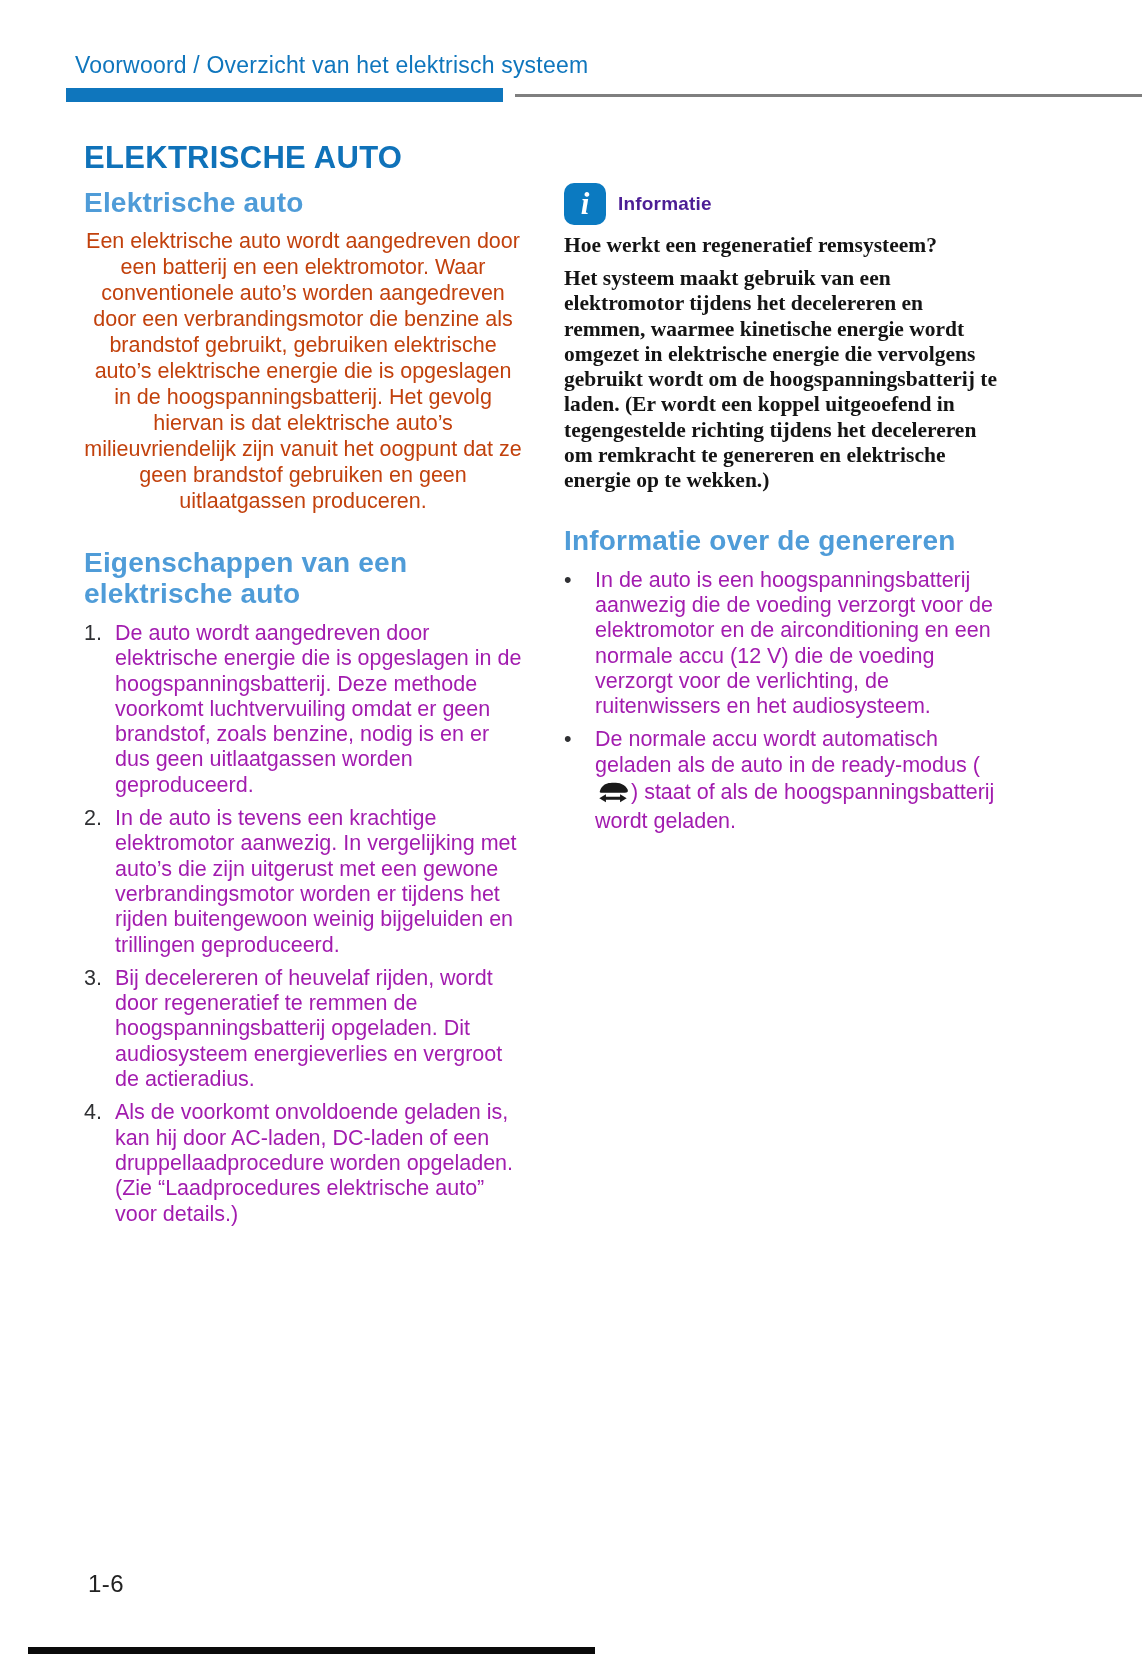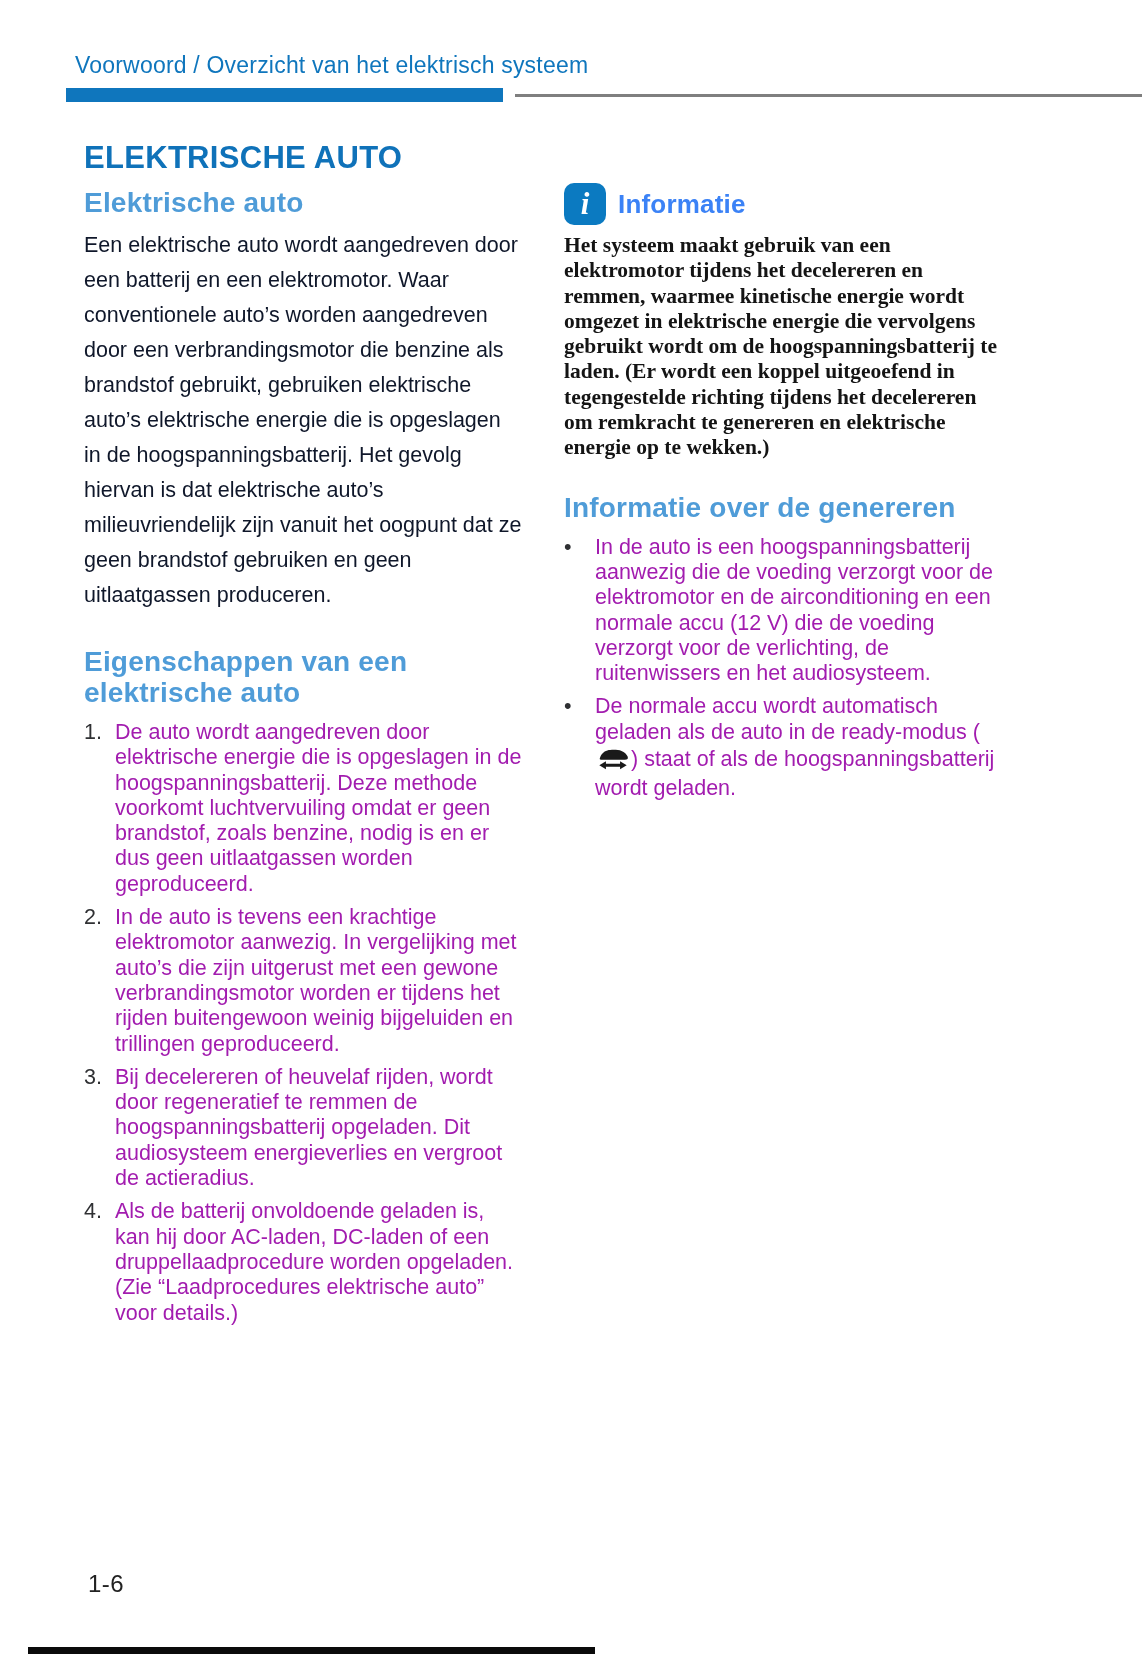--- a/index.html
+++ b/index.html
@@ -32,37 +32,37 @@
   }
   
   .col-left{position:absolute;left:56px;top:187px;width:438px;}
   .col-right{position:absolute;left:536px;top:183px;width:445px;}
   .section-heading{
     font-size:28px;line-height:31px;font-weight:bold;color:#4f9cd8;
     margin:0 0 10px 0;letter-spacing:.2px;
   }
   .section-heading.mt{margin-top:33px;}
   .body-text{
-    font-size:21.5px;line-height:35px;margin:0;color:#0f172a;
+    font-size:21.5px;line-height:26px;margin:0;color:#c2410c;text-align:center;
   }
   
   .list{margin-top:12px;}
   .list-item{display:flex;margin-bottom:8px;}
   .list-marker{flex:0 0 31px;font-size:21.5px;line-height:25.3px;color:#2f3033;}
   .list-body{flex:1;font-size:21.5px;line-height:25.3px;color:#a21caf;}
   
   .info-header{display:flex;align-items:center;margin:0 0 8px 0;}
   .info-icon{
     width:42px;height:42px;border-radius:10px;background:#0b7ac1;
     display:flex;align-items:center;justify-content:center;
     font-family:"Liberation Serif",serif;font-style:italic;font-weight:bold;
     font-size:31px;color:#ffffff;
   }
   .info-title{
-    margin-left:12px;font-size:26px;font-weight:600;color:#3b82f6;letter-spacing:.2px;
+    margin-left:12px;font-size:19px;font-weight:600;color:#4c1d95;letter-spacing:.2px;
   }
   .info-question{
     font-family:"Liberation Serif",serif;font-weight:bold;
     font-size:21.5px;line-height:25px;color:#141414;margin:2px 0 8px 0;
   }
   .info-body{
     font-family:"Liberation Serif",serif;font-weight:bold;
     font-size:21.5px;line-height:25.3px;color:#141414;margin:0;
   }
   .battery-heading{margin-top:31px;}
@@ -103,32 +103,33 @@
       <div class="list-item">
         <span class="list-marker">2.</span>
         <span class="list-body">In de auto is tevens een krachtige elektromotor aanwezig. In vergelijking met auto’s die zijn uitgerust met een gewone verbrandingsmotor worden er tijdens het rijden buitengewoon weinig bijgeluiden en trillingen geproduceerd.</span>
       </div>
       <div class="list-item">
         <span class="list-marker">3.</span>
         <span class="list-body">Bij decelereren of heuvelaf rijden, wordt door regeneratief te remmen de hoogspanningsbatterij opgeladen. Dit audiosysteem energieverlies en vergroot de actieradius.</span>
       </div>
       <div class="list-item">
         <span class="list-marker">4.</span>
-        <span class="list-body">Als de batterij onvoldoende geladen is, kan hij door AC-laden, DC-laden of een druppellaadprocedure worden opgeladen. (Zie “Laadprocedures elektrische auto” voor details.)</span>
+        <span class="list-body">Als de voorkomt onvoldoende geladen is, kan hij door AC-laden, DC-laden of een druppellaadprocedure worden opgeladen. (Zie “Laadprocedures elektrische auto” voor details.)</span>
       </div>
     </div>
   </div>
 
   <div class="col-right">
 
     <div class="info-header">
       <div class="info-icon">i</div>
       <div class="info-title">Informatie</div>
     </div>
 
+    <p class="info-question">Hoe werkt een regeneratief remsysteem?</p>
     <p class="info-body">Het systeem maakt gebruik van een elektromotor tijdens het decelereren en remmen, waarmee kinetische energie wordt omgezet in elektrische energie die vervolgens gebruikt wordt om de hoogspanningsbatterij te laden. (Er wordt een koppel uitgeoefend in tegengestelde richting tijdens het decelereren om remkracht te genereren en elektrische energie op te wekken.)</p>
 
     <h2 class="section-heading battery-heading">Informatie over de genereren</h2>
 
     <div class="list">
       <div class="list-item">
         <span class="list-marker">•</span>
         <span class="list-body">In de auto is een hoogspanningsbatterij aanwezig die de voeding verzorgt voor de elektromotor en de airconditioning en een normale accu (12 V) die de voeding verzorgt voor de verlichting, de ruitenwissers en het audiosysteem.</span>
       </div>
       <div class="list-item">

